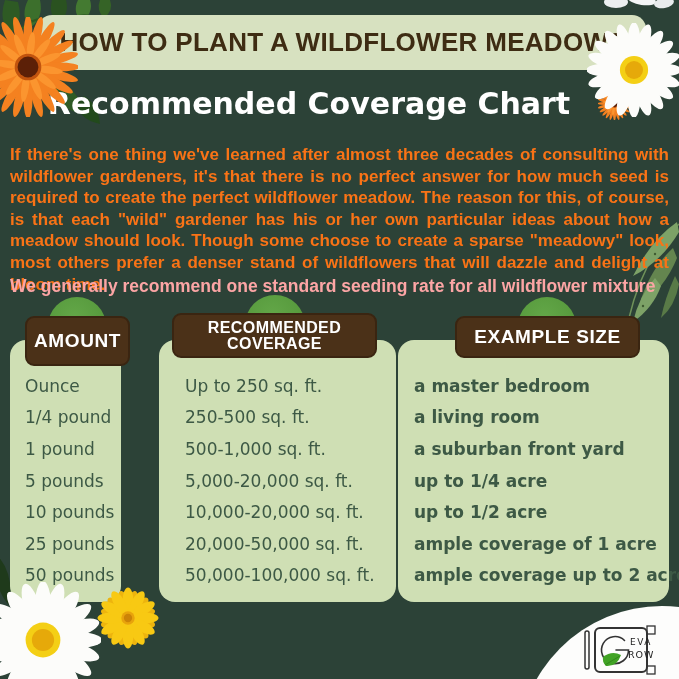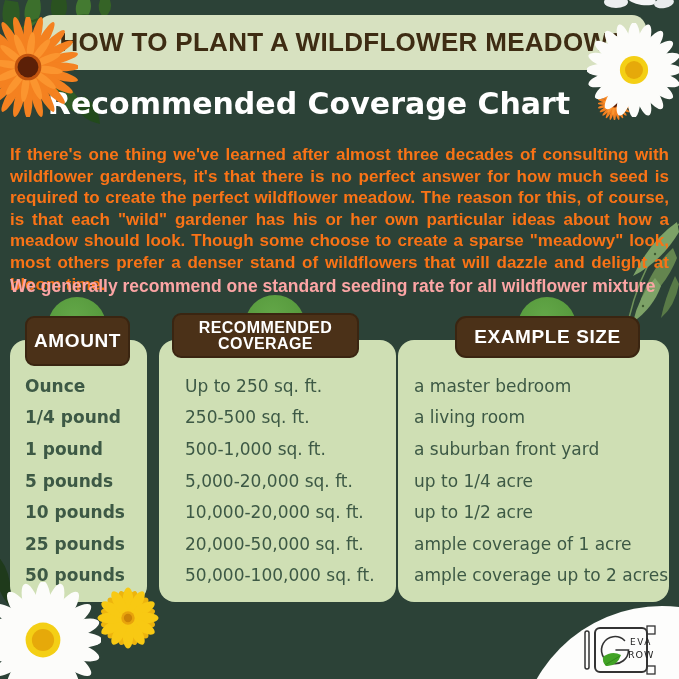--- a/index.html
+++ b/index.html
@@ -25,27 +25,27 @@
   
   .dome{position:absolute;width:58px;height:58px;border-radius:50%;
         background:radial-gradient(circle at 45% 35%, #63a748, #4f9136);z-index:1;}
   #dome1{left:48px;top:297px;} #dome2{left:245px;top:295px;width:60px;height:60px;} #dome3{left:518px;top:297px;}
 
   
   .badge{position:absolute;background:#4b3118;border-radius:9px;display:flex;align-items:center;
          justify-content:center;z-index:4;color:#ffffff;font-weight:bold;text-align:center;
          border:2px solid #3a2511;box-sizing:border-box;}
   #badge1{left:25px;top:316px;width:105px;height:50px;font-size:19px;letter-spacing:.6px;}
-  #badge2{left:172px;top:313px;width:187px;height:45px;font-size:16px;line-height:16px;letter-spacing:.4px;padding:0 14px;}
-  #badge3{left:455px;top:316px;width:185px;height:42px;font-size:19px;letter-spacing:.6px;border-radius:11px;}
+  #badge2{left:172px;top:313px;width:205px;height:45px;font-size:16px;line-height:16px;letter-spacing:.4px;padding:0 14px;}
+  #badge3{left:455px;top:316px;width:185px;height:42px;font-size:19px;letter-spacing:.6px;}
 
   
   .panel{position:absolute;top:340px;height:262px;background:#cfdfb4;border-radius:16px;
          z-index:2;padding-top:30px;box-sizing:border-box;}
-  #panel1{left:10px;width:137px;font-weight:bold;} #panel2{left:159px;width:237px;} #panel3{left:398px;width:271px;}
+  #panel1{left:10px;width:111px;} #panel2{left:159px;width:237px;} #panel3{left:398px;width:271px;font-weight:bold;}
   .cell{height:31.6px;display:flex;align-items:center;padding-left:15px;
         font-family:"DejaVu Sans",sans-serif;font-size:17px;color:#3d5945;white-space:nowrap;}
   #panel2 .cell{padding-left:26px;} #panel3 .cell{padding-left:16px;}
 
   
   .tl-foliage{position:absolute;left:0;top:0;width:150px;height:135px;z-index:1;}
   .tl-flower{position:absolute;left:-22px;top:17px;width:100px;height:100px;z-index:4;}
   .tr-daisy{position:absolute;left:587px;top:23px;width:94px;height:94px;z-index:4;}
   .tr-petals{position:absolute;left:598px;top:0;width:80px;height:16px;z-index:2;}
   .right-leaves{position:absolute;left:603px;top:218px;width:76px;height:112px;z-index:1;}

